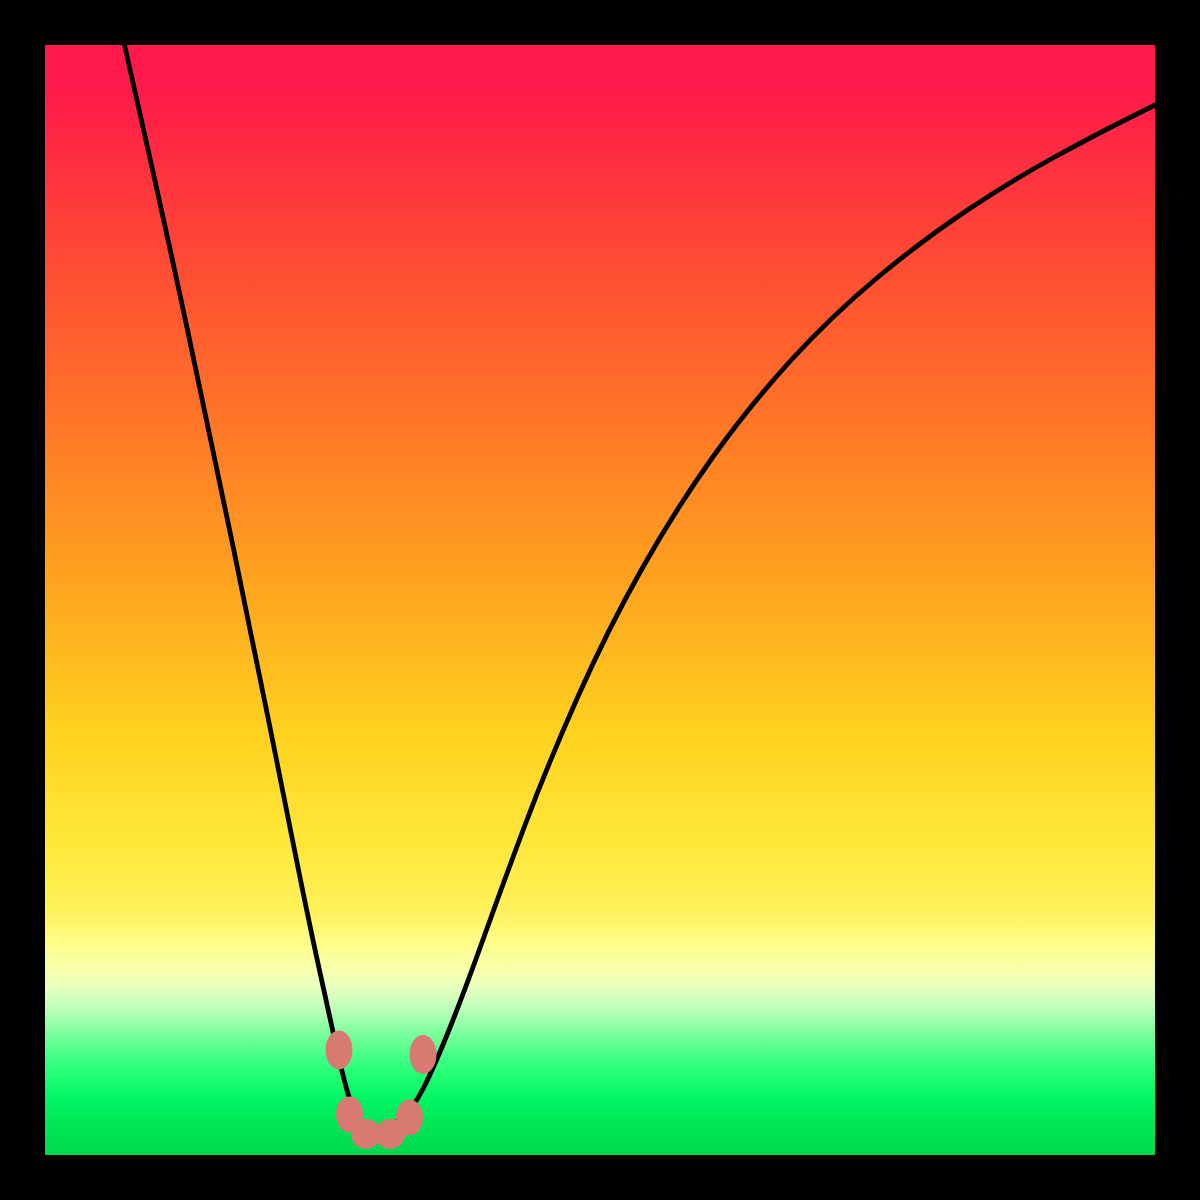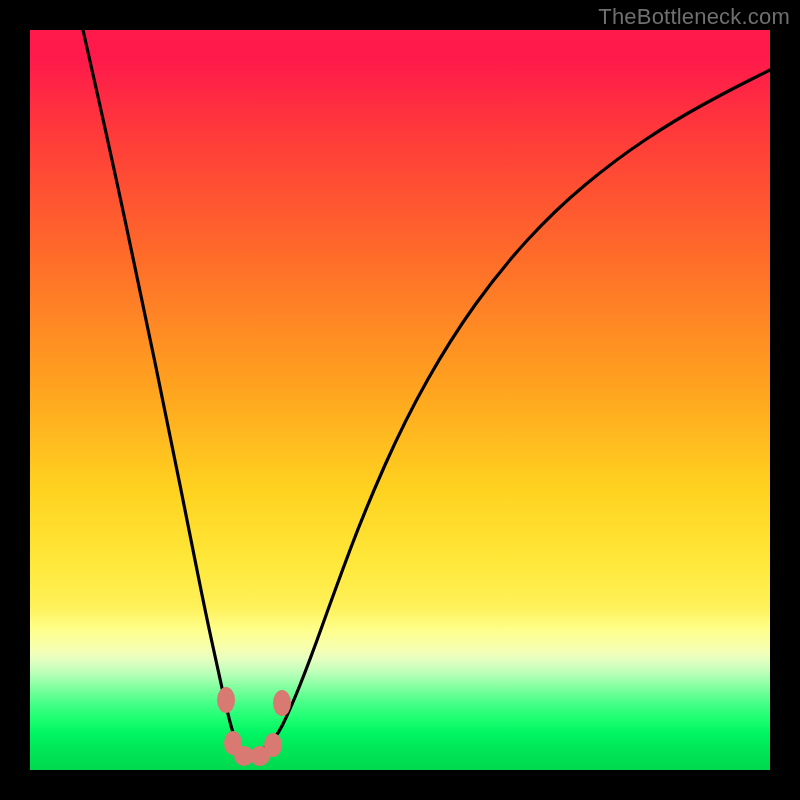--- a/index.html
+++ b/index.html
@@ -65,21 +65,20 @@
   }
   .marker {
     fill: #d97a72;
     stroke: none;
   }
 </style>
 </head>
 <body>
 
 <div class="frame">
-  <div class="watermark">TheBottleneck.com</div>
 
   <div class="plot-area">
     <div class="gradient"></div>
 
     <svg class="curve" viewBox="0 0 740 740" preserveAspectRatio="none">
       <path id="curve-path" fill="none" stroke="#000" stroke-width="3.2" stroke-linecap="round" d="M 53 0 Q 53 0 66.5 60 Q 80 120 95 190 Q 110 260 125 332.5 Q 140 405 150 455 Q 160 505 167.5 542.5 Q 175 580 181.5 610 Q 188 640 193 662.5 Q 198 685 201.5 697.5 Q 205 710 209 717.5 Q 213 725 219 725 Q 225 725 235 717.5 Q 245 710 252.5 695 Q 260 680 270 655 Q 280 630 292.5 595 Q 305 560 320 520 Q 335 480 355 435 Q 375 390 397.5 350 Q 420 310 445 275 Q 470 240 497.5 210 Q 525 180 555 155 Q 585 130 615 110 Q 645 90 672.5 75 Q 700 60 720 50 T 740 40"></path>
       <g id="markers">
           <ellipse cx="196" cy="670" rx="9" ry="13" class="marker"></ellipse>
           <ellipse cx="203" cy="713" rx="9" ry="12" class="marker"></ellipse>
           <ellipse cx="214" cy="726" rx="10" ry="10" class="marker"></ellipse>

